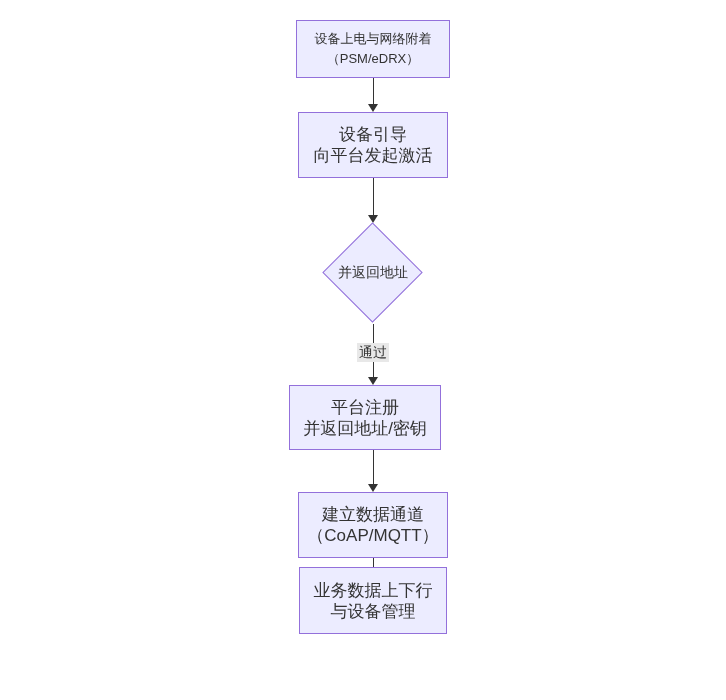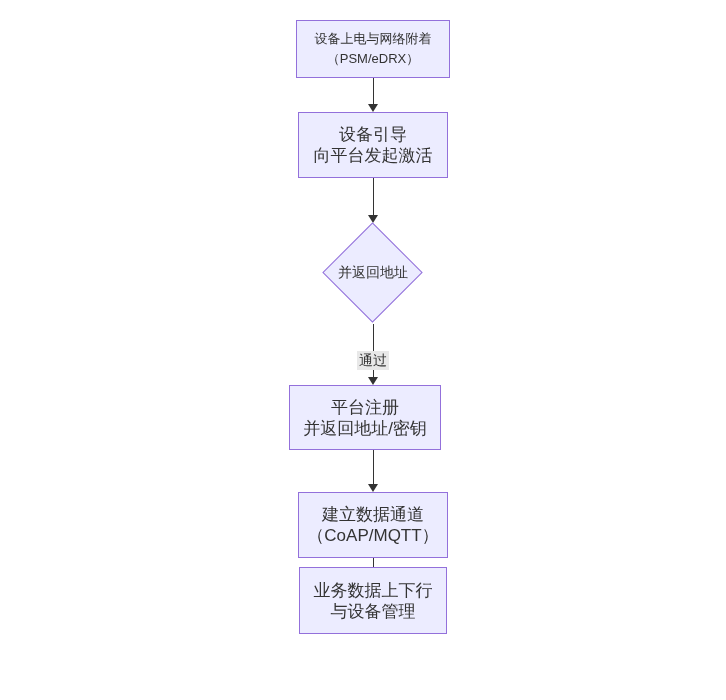--- a/index.html
+++ b/index.html
@@ -84,21 +84,20 @@
     position: absolute;
     left: 373px;
     top: 343px;
     transform: translateX(-50%);
     background: var(--edge-label-bg, #e8e8e8);
     color: var(--text, #333333);
     font-size: 14px;
     line-height: 19px;
     padding: 0 2px;
     white-space: nowrap;
-    margin-top: 8px;
   }
 </style>
 </head>
 <body>
 
 <div class="canvas">
 
   <div class="node small-text" style="left:296px; top:20px; width:154px; height:58px;">
     <span>设备上电与网络附着</span>
     <span>（PSM/eDRX）</span>

